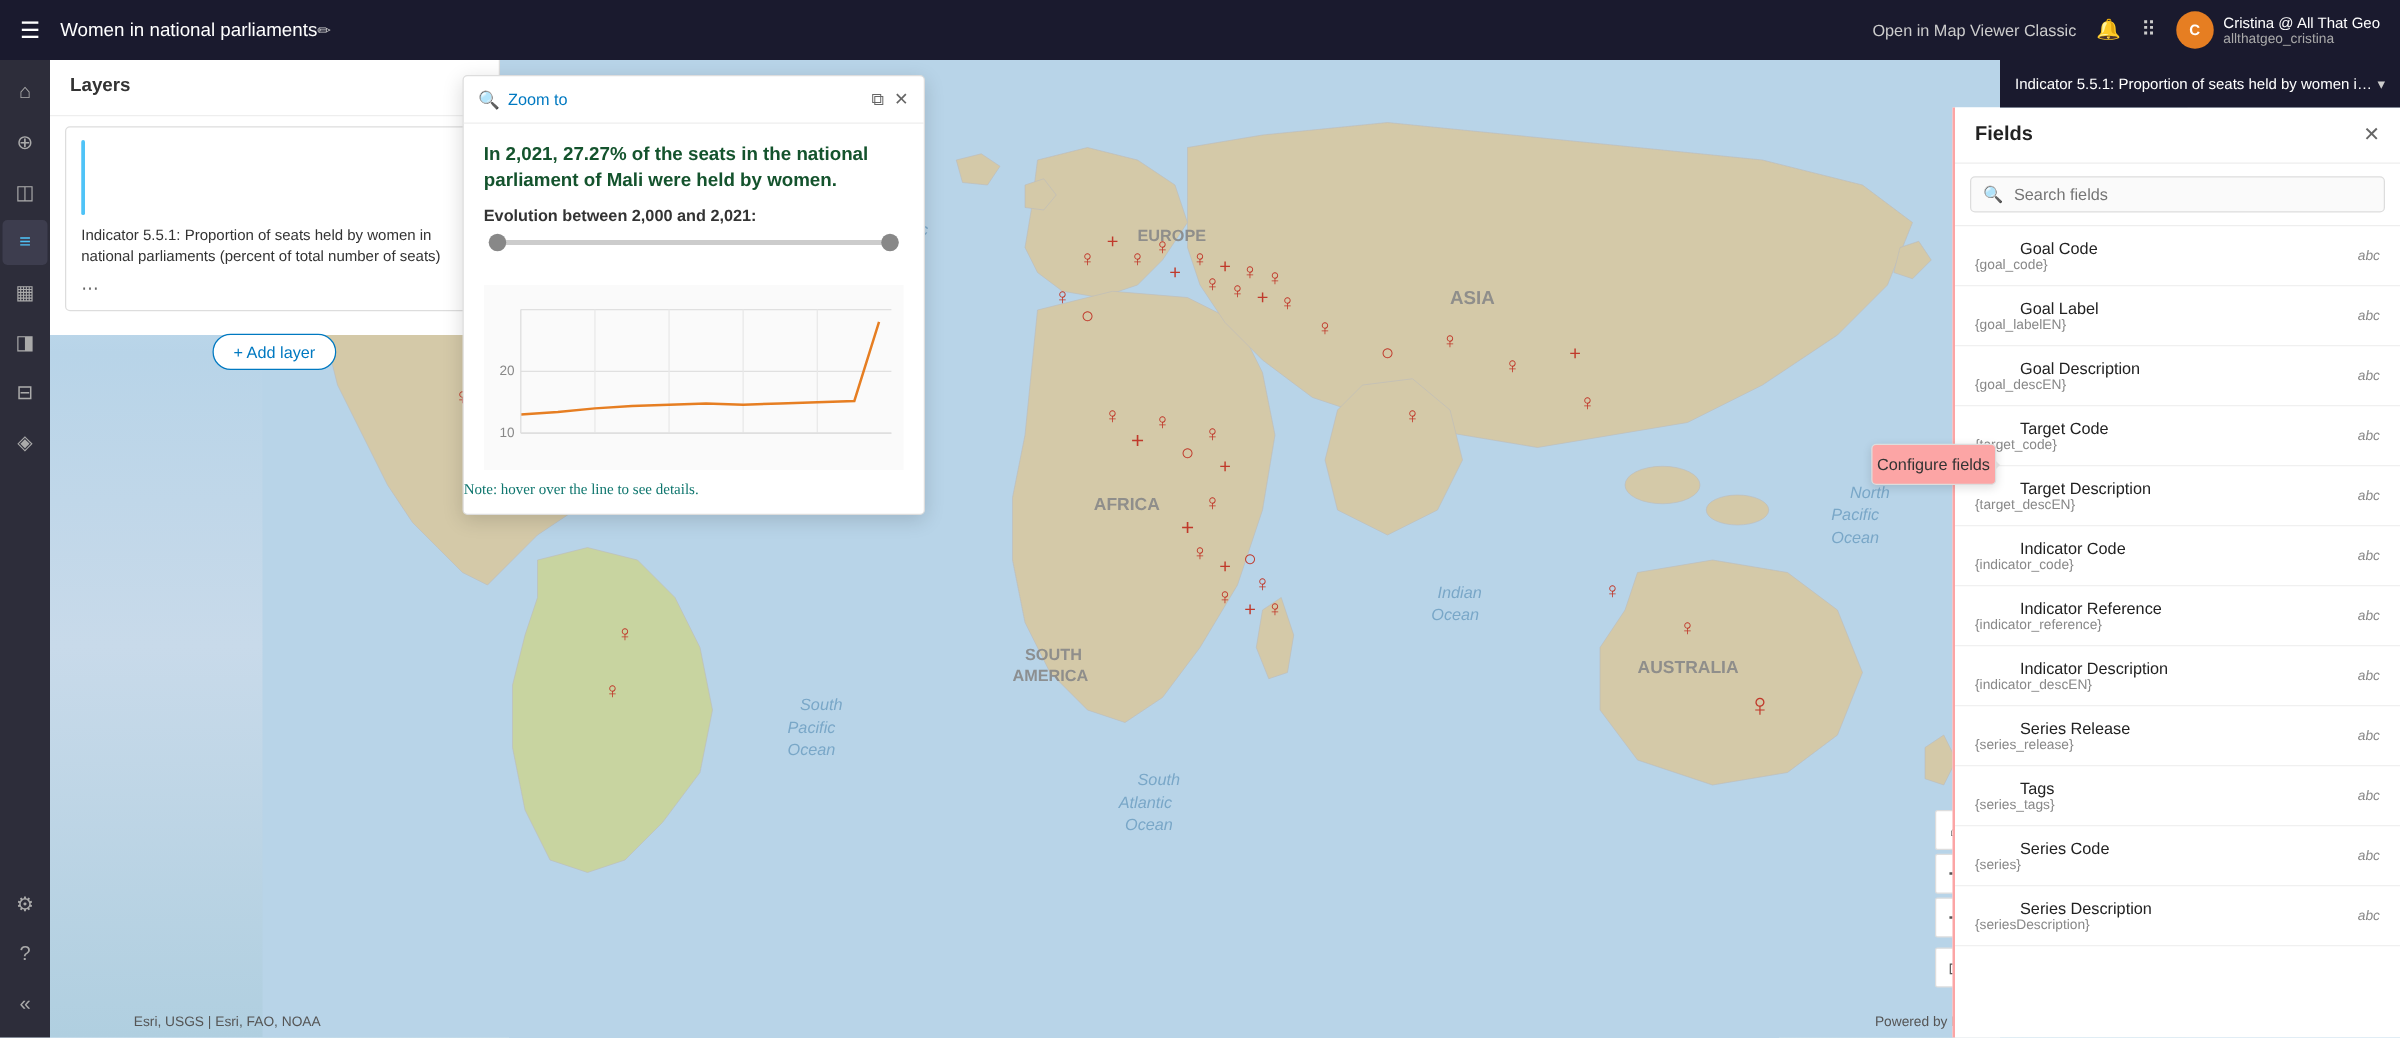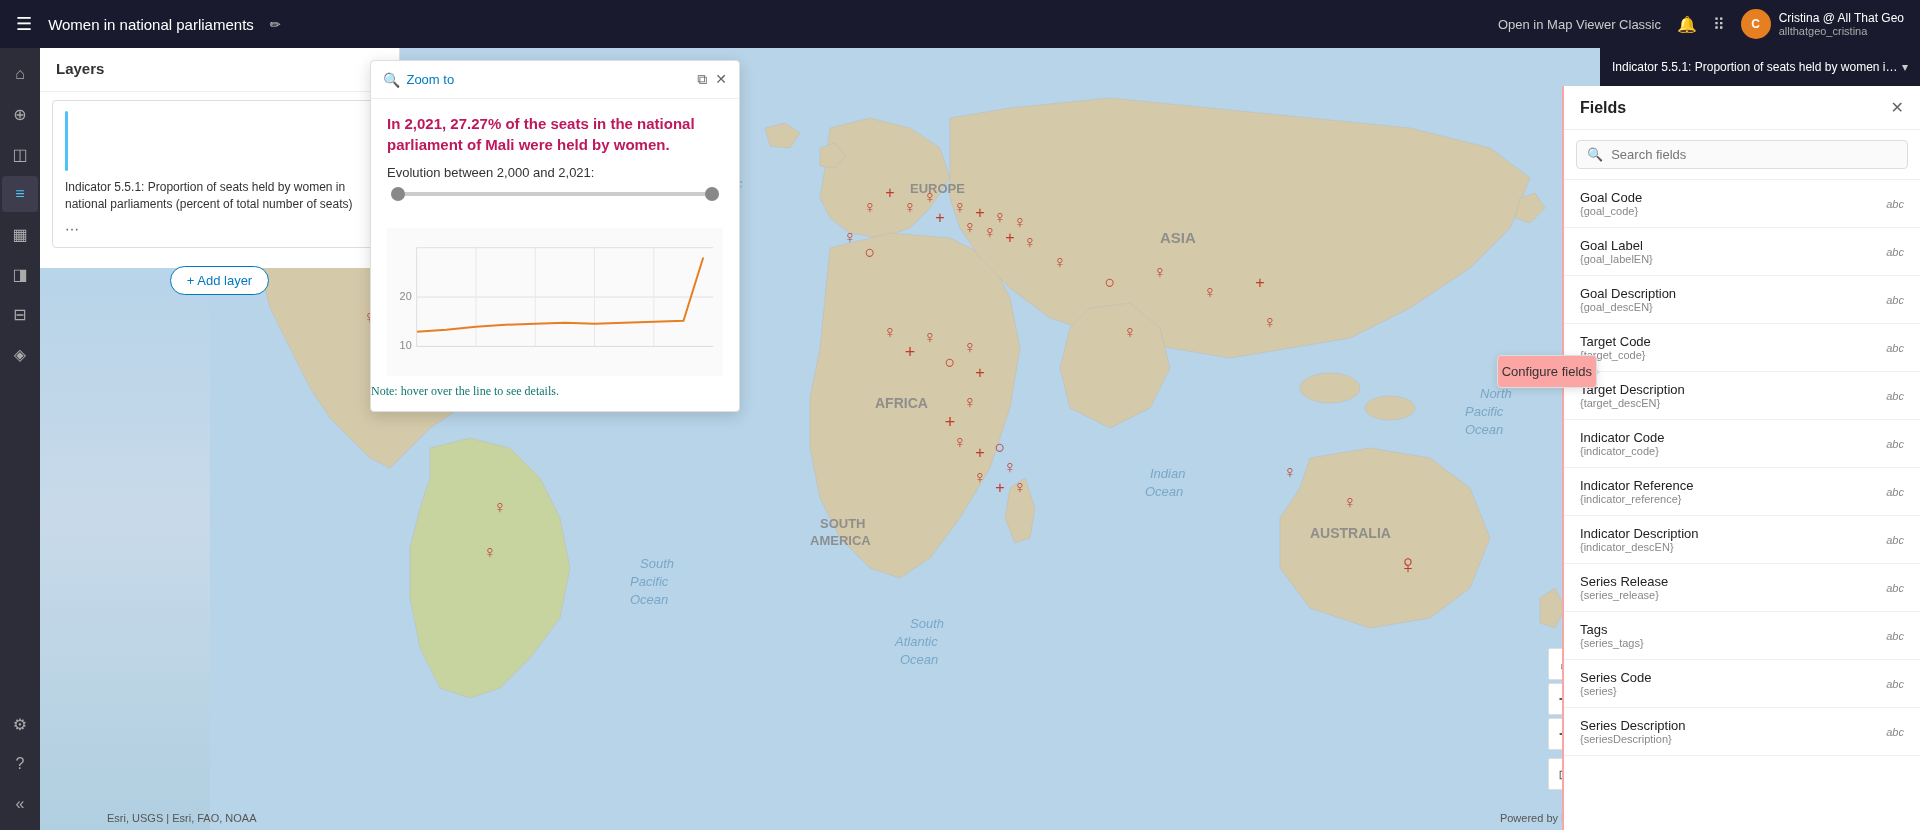--- a/index.html
+++ b/index.html
@@ -5,21 +5,21 @@
     * { box-sizing: border-box; margin: 0; padding: 0; }
     body { font-family: "Segoe UI", Arial, sans-serif; font-size: 13px; background: #fff; width: 1920px; height: 830px; overflow: hidden; }
 
     
     #topbar {
       position: absolute; top: 0; left: 0; right: 0; height: 48px;
       background: #1a1a2e; display: flex; align-items: center; padding: 0 16px;
       z-index: 100; color: #fff;
     }
     #topbar .menu-icon { font-size: 18px; cursor: pointer; margin-right: 16px; }
-    #topbar .title { font-size: 15px; font-weight: 500; color: #fff; flex: 1; display: flex; align-items: center; gap: 16px; }
+    #topbar .title { font-size: 15px; font-weight: 500; color: #fff; flex: 1; display: flex; align-items: center; gap: 0; }
     #topbar .title .edit-icon { font-size: 13px; color: #ccc; cursor: pointer; }
     #topbar .right-actions { display: flex; align-items: center; gap: 16px; }
     #topbar .open-classic { font-size: 13px; color: #ccc; cursor: pointer; }
     #topbar .bell-icon, #topbar .grid-icon { font-size: 16px; color: #ccc; cursor: pointer; }
     #topbar .user-area { display: flex; align-items: center; gap: 8px; cursor: pointer; }
     #topbar .user-avatar { width: 30px; height: 30px; border-radius: 50%; background: #e67e22; display: flex; align-items: center; justify-content: center; font-size: 12px; font-weight: bold; color: #fff; }
     #topbar .user-name { font-size: 12px; color: #fff; }
     #topbar .user-handle { font-size: 11px; color: #aaa; }
 
     
@@ -84,22 +84,22 @@
       box-shadow: 0 4px 16px rgba(0,0,0,0.15); z-index: 200; padding: 0;
     }
     #popup-header {
       display: flex; align-items: center; justify-content: space-between;
       padding: 10px 12px; border-bottom: 1px solid #eee;
     }
     #popup-header .zoom-to { display: flex; align-items: center; gap: 6px; color: #0079c1; font-size: 13px; cursor: pointer; }
     #popup-header .popup-actions { display: flex; gap: 8px; }
     #popup-header .popup-actions span { color: #666; cursor: pointer; font-size: 14px; }
     #popup-body { padding: 14px 16px; }
-    #popup-body .main-text { font-size: 15px; font-weight: 600; color: #be185d; line-height: 1.4; margin-bottom: 10px; }
-    #popup-body .evolution-text { font-size: 13px; color: #333; margin-bottom: 12px; }
+    #popup-body .main-text { font-size: 15px; font-weight: 600; color: #14532d; line-height: 1.4; margin-bottom: 10px; }
+    #popup-body .evolution-text { font-size: 13px; color: #333; margin-bottom: 12px; font-weight: bold; }
     #popup-chart { width: 100%; height: 170px; position: relative; }
     #popup-chart canvas, #popup-chart svg { width: 100%; height: 100%; }
     #popup-footer { padding: 8px 0 12px; font-size: 12px; color: #0f766e; font-family: Liberation Serif, serif; }
 
     
     #map-controls {
       position: absolute; bottom: 80px; right: 340px; display: flex; flex-direction: column;
       gap: 4px; z-index: 50;
     }
     .map-ctrl-btn {
@@ -145,21 +145,21 @@
       border: 1px solid #ddd; border-radius: 4px; padding: 6px 10px;
       background: #fafafa;
     }
     #fields-search .search-wrap .search-icon { color: #aaa; font-size: 13px; }
     #fields-search input { border: none; background: transparent; outline: none; font-size: 13px; flex: 1; color: #333; }
     #fields-list { flex: 1; overflow-y: auto; }
     .field-item {
       display: flex; align-items: center; justify-content: space-between;
       padding: 10px 16px; border-bottom: 1px solid #f0f0f0; cursor: pointer;
     }
-    .field-item .field-info .field-name { font-size: 13px; color: #222; }
+    .field-item .field-info .field-name { font-size: 13px; color: #222; margin-left: 36px; }
     .field-item .field-info .field-code { font-size: 11px; color: #888; }
     .field-item .field-type { font-size: 11px; color: #888; font-style: italic; }
 
     
     #configure-fields-tooltip {
       position: absolute; right: 323px; top: 355px;
       background: #fca5a5; border: 1px solid #ddd; border-radius: 4px;
       padding: 8px 4px; font-size: 13px; color: #333;
       box-shadow: 0 2px 8px rgba(0,0,0,0.12); z-index: 300; white-space: nowrap;
     }

